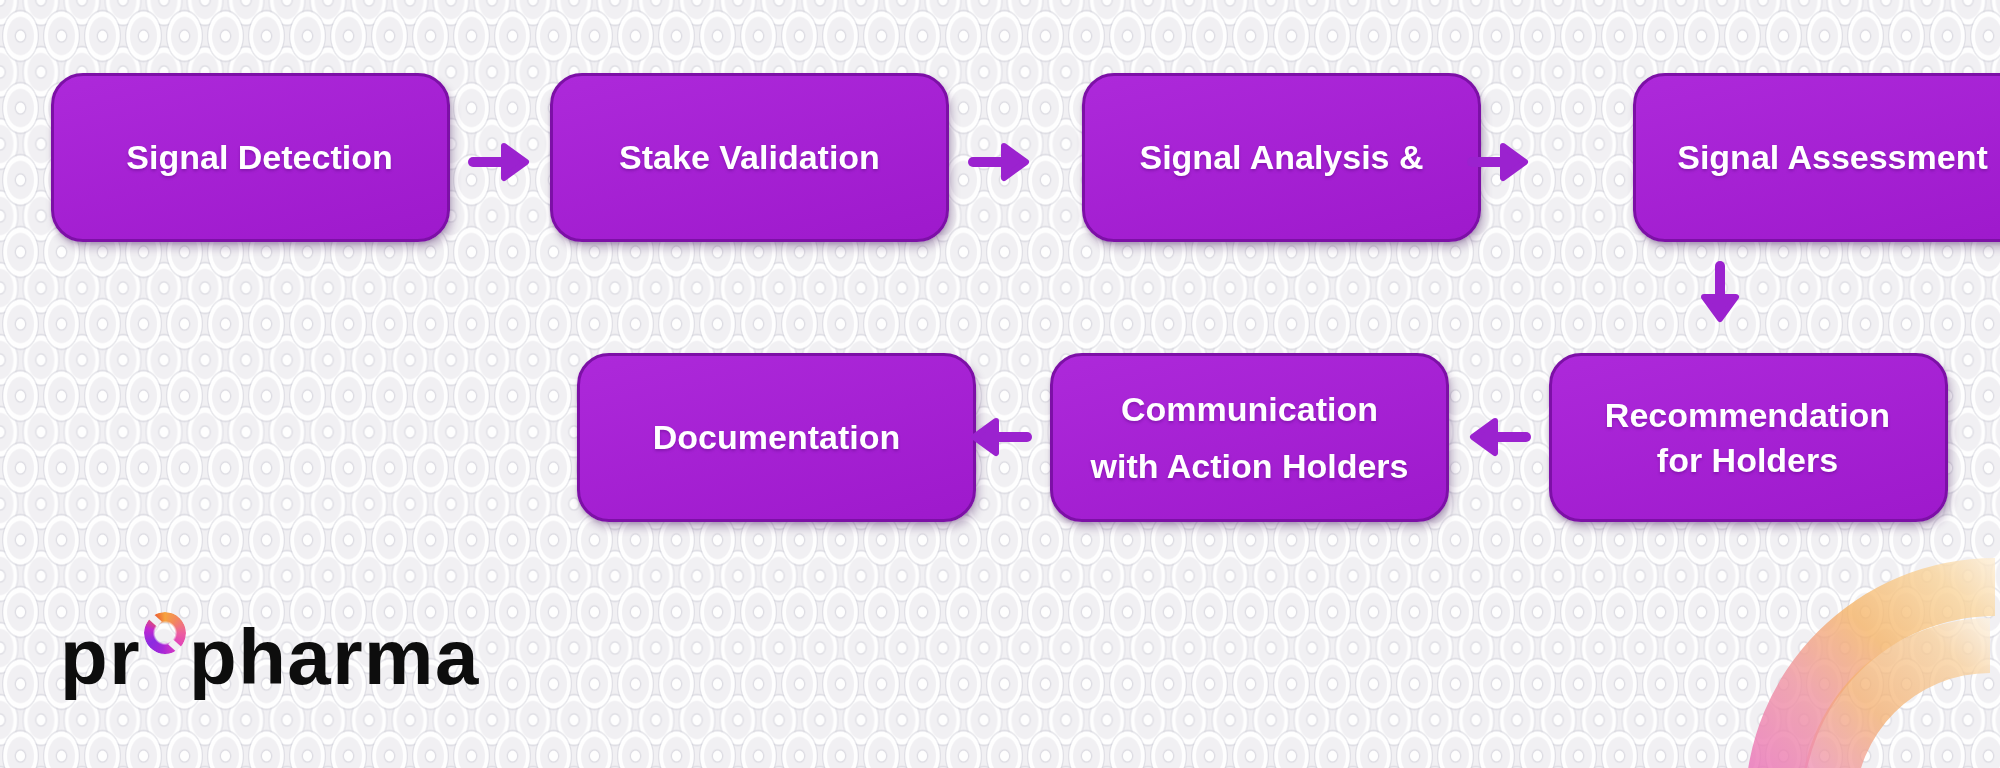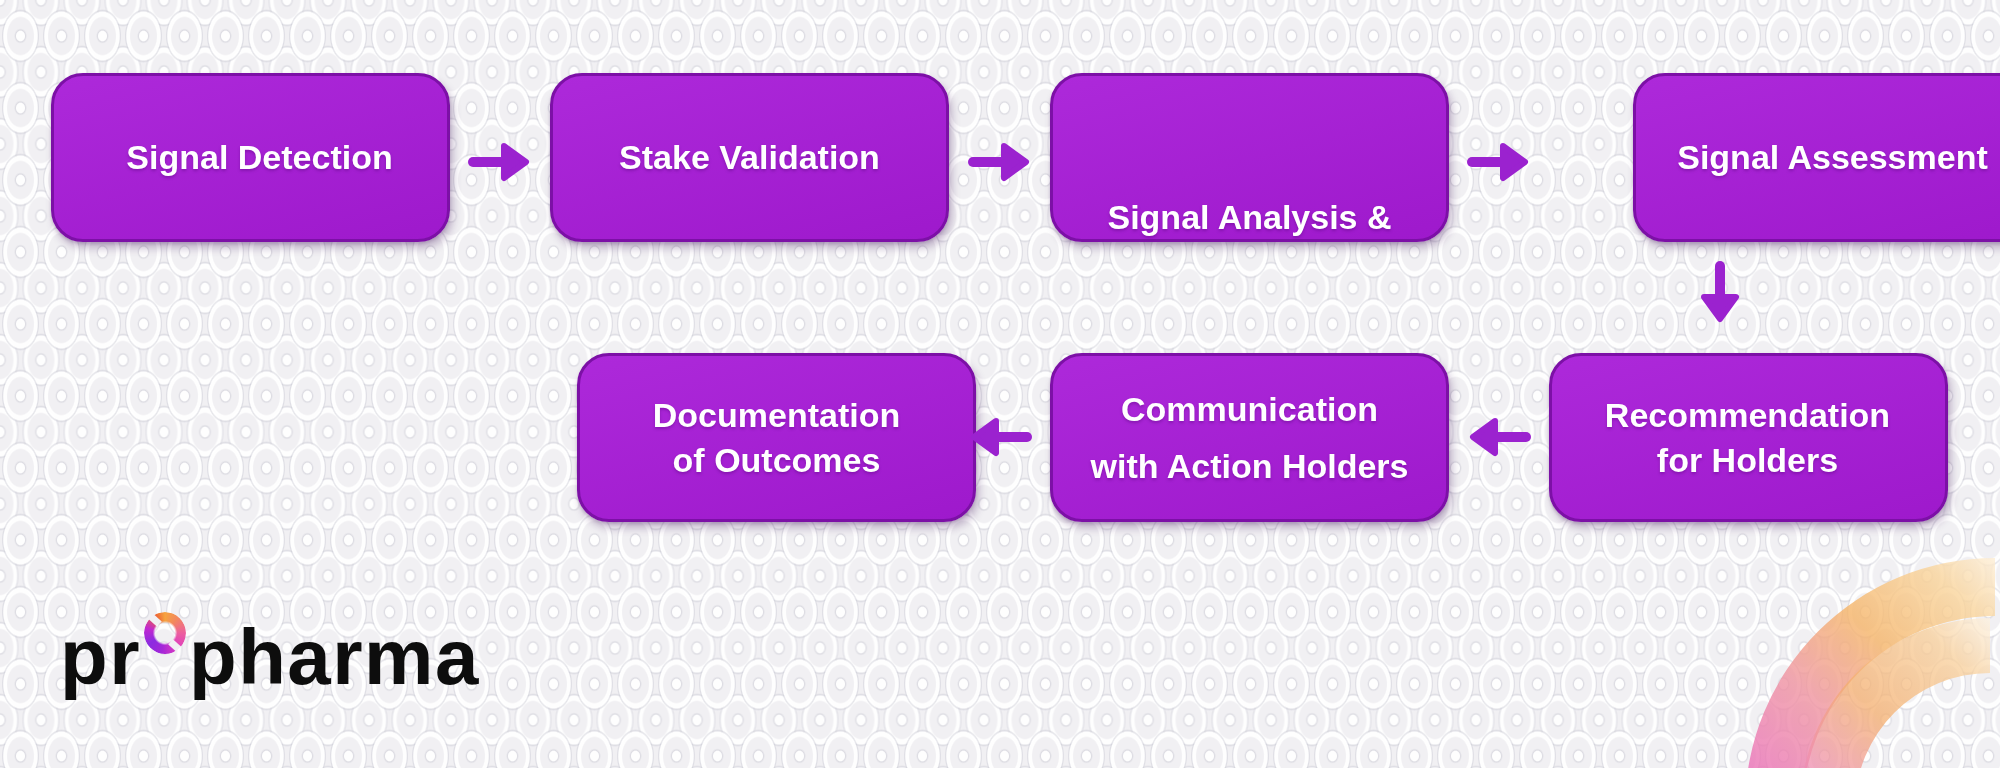--- a/index.html
+++ b/index.html
@@ -28,21 +28,21 @@
     display:flex;flex-direction:column;align-items:center;justify-content:center;
     text-align:center;
     color:var(--box-text,#ffffff);
     font-weight:bold;font-size:34px;line-height:1.3;
     text-shadow:0 2px 3px rgba(80,0,115,.35);
     padding:0 14px;
   }
   .line:empty{display:none;}
   .b1{left:51px;top:73px;padding-left:32px;}
   .b2{left:550px;top:73px;}
-  .b3{left:1050px;top:73px;justify-content:flex-end;}
+  .b3{left:1082px;top:73px;}
   .b4{left:1633px;top:73px;}
   .b5{left:540px;top:353px;margin-left:37px;}
   .b6{left:1050px;top:353px;gap:12px;}
   .b7{left:1549px;top:353px;padding-left:12px;}
   .arrow{position:absolute;color:var(--arrow,#9b22cf);}
   .a1{left:467px;top:139px;}
   .a2{left:967px;top:139px;}
   .a3{left:1466px;top:139px;}
   .a4{left:967px;top:414px;}
   .a5{left:1466px;top:414px;}
@@ -85,21 +85,20 @@
   <div class="box b3">
     <span class="line">Signal Analysis &amp;</span>
   </div>
   <div class="box b4">
     <span class="line">Signal Assessment</span>
 
   </div>
 
   <div class="box b5">
     <span class="line">Documentation</span>
-    <span class="line">of Outcomes</span>
   </div>
   <div class="box b6">
     <span class="line">Communication</span>
     <span class="line">with Action Holders</span>
   </div>
   <div class="box b7">
     <span class="line">Recommendation</span>
     <span class="line">for Holders</span>
   </div>
 

